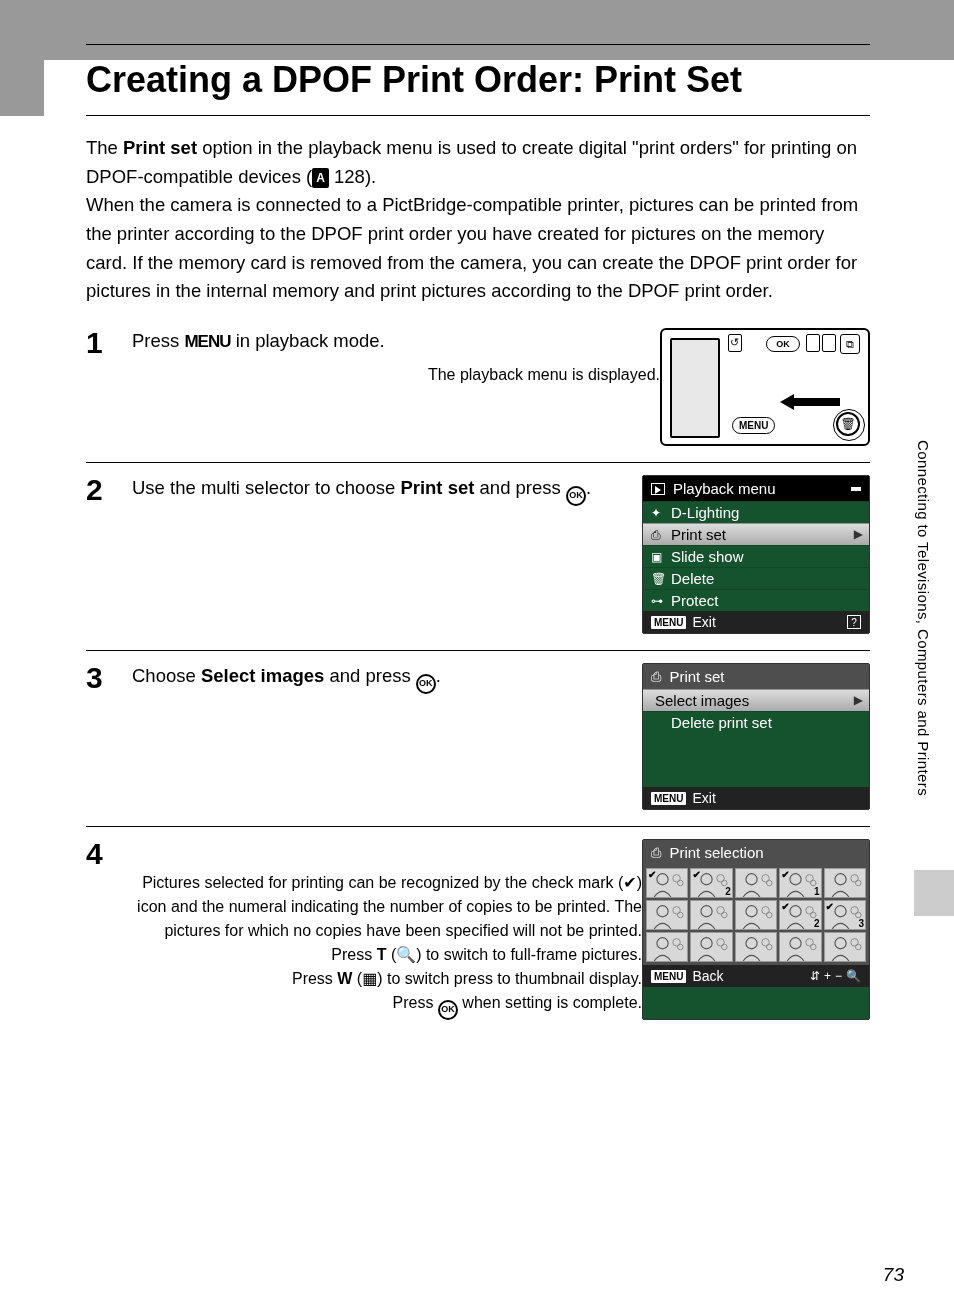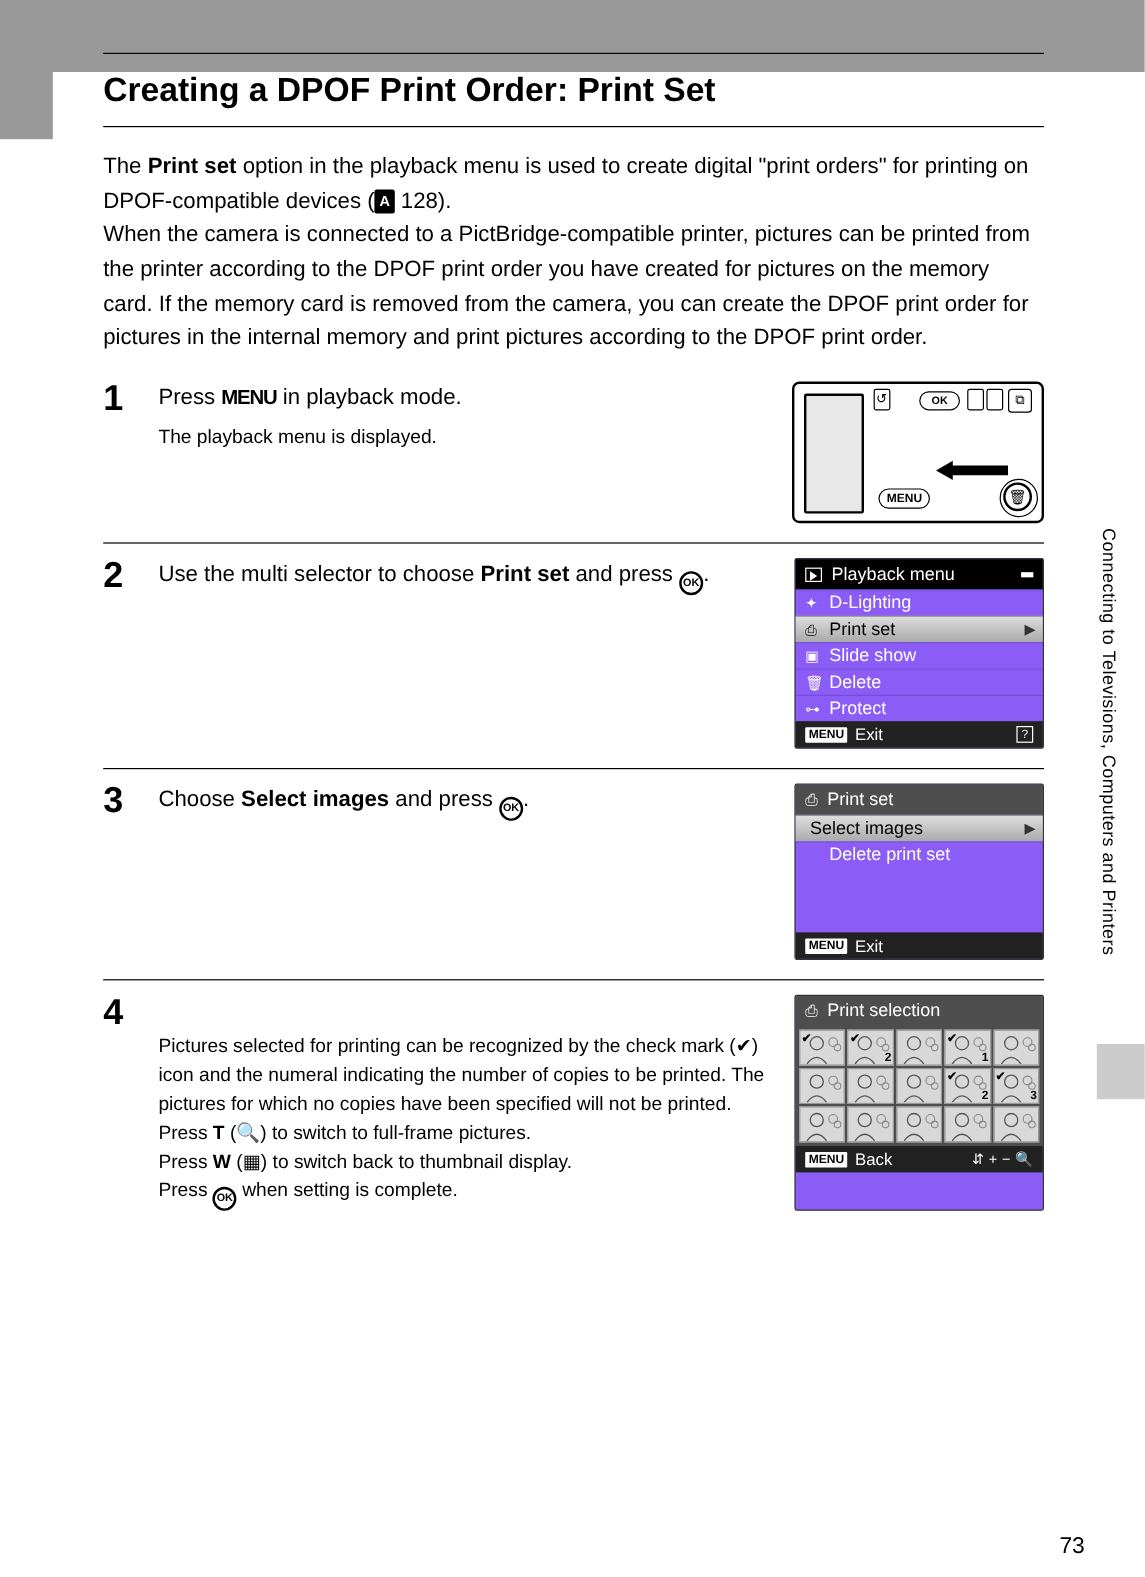--- a/index.html
+++ b/index.html
@@ -50,21 +50,21 @@
     left: 86px;
     top: 44px;
     width: 784px;
   }
   .title-wrap {
     border-top: 1.5px solid #000;
     border-bottom: 1.5px solid #000;
     padding: 14px 0 14px 0;
   }
   .title {
-    font-size: 28px;
+    font-size: 36px;
     font-weight: 700;
   }
   .intro {
     margin-top: 18px;
     font-size: 18.5px;
     line-height: 1.55;
   }
   .intro b { font-weight: 700; }
   .icon-sq {
     display: inline-block;
@@ -102,20 +102,21 @@
   }
   .step-heading {
     font-size: 18.5px;
     line-height: 1.45;
   }
   .step-heading b { font-weight: 700; }
   .step-sub {
     font-size: 16px;
     margin-top: 8px;
     line-height: 1.5;
+    text-align: right;
   }
   .menu-word {
     font-family: Arial, sans-serif;
     font-weight: 700;
     letter-spacing: -1px;
     font-size: 17px;
   }
   .ok-circ {
     display: inline-flex;
     align-items: center;
@@ -196,22 +197,22 @@
     left:-5px; top:-5px;
   }
   .cam .arrow {
     position: absolute;
     left: 118px; top: 62px;
     width: 60px; height: 20px;
   }
   .cam .arrow svg { width:100%; height:100%; }
   
   .lcd {
-    width: 208px;
-    background: #8b5cf6;
+    width: 228px;
+    background: #14532d;
     border: 1px solid #333;
     color: #fff;
     font-size: 15px;
     border-radius: 2px;
   }
   .lcd-header {
     background: #000;
     padding: 4px 8px;
     display:flex;
     align-items:center;
@@ -289,21 +290,22 @@
     color:#000;
   }
   .thumb .chk {
     position:absolute; left:1px; top:0;
     font-size:10px; color:#000; font-weight:700;
   }
   .lcd-footer .ctrls { margin-left:auto; display:flex; gap:4px; align-items:center; font-size:12px; }
   .page-num {
     position:absolute;
     right: 50px;
-    bottom: 14px;
+    bottom: 28px;
+    font-style: italic;
     font-size: 19px;
   }
 </style>
 </head>
 <body>
 
 <div class="page-bg-top"></div>
 <div class="gray-col"></div>
 
 <div class="tab-col">
@@ -407,21 +409,21 @@
     </div>
 
     <div class="step">
       <div class="step-num">4</div>
       <div class="step-body">
         <div class="step-text">
           <div class="step-sub">
             <br>
             <span>Pictures selected for printing can be recognized by the check mark (✔) icon and the numeral indicating the number of copies to be printed. The pictures for which no copies have been specified will not be printed.</span><br>
             <span>Press </span><b>T</b><span> (🔍) to switch to full-frame pictures.</span><br>
-            <span>Press </span><b>W</b><span> (▦) to switch back to thumbnail display.</span><br>
+            <span>Press </span><b>W</b><span> (▦) to switch press to thumbnail display.</span><br>
             <span>Press </span><span class="ok-circ">OK</span><span> when setting is complete.</span>
           </div>
         </div>
         <div class="screenshot lcd">
           <div class="lcd-header" style="background:#4e4e4e;">
             <span style="font-size:13px;">⎙</span>
             <span>Print selection</span>
           </div>
           <div class="thumb-grid" id="thumb-grid">
               <div class="thumb"><svg viewBox="0 0 40 30">

